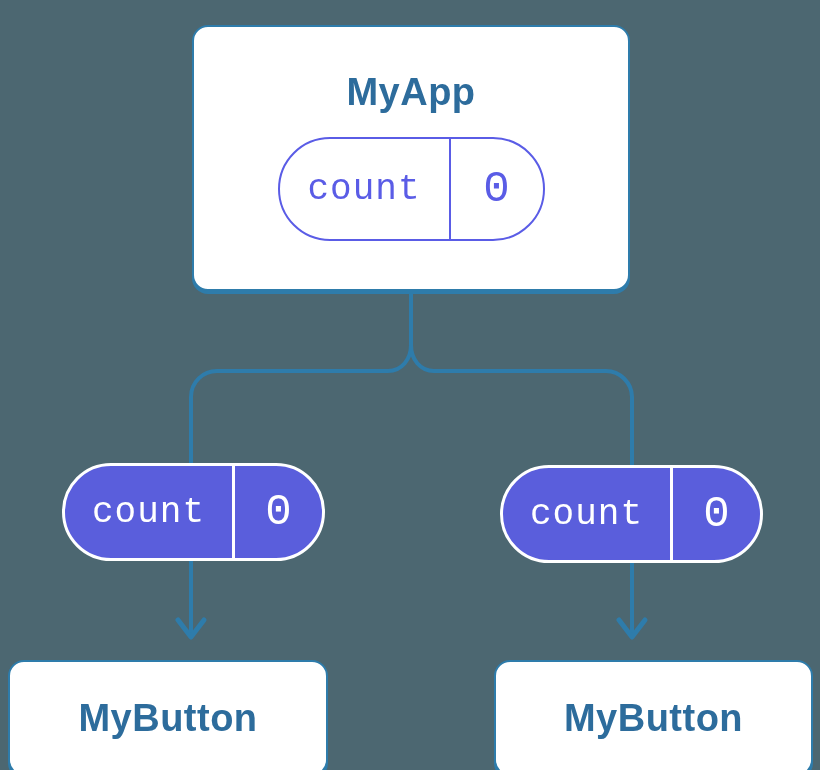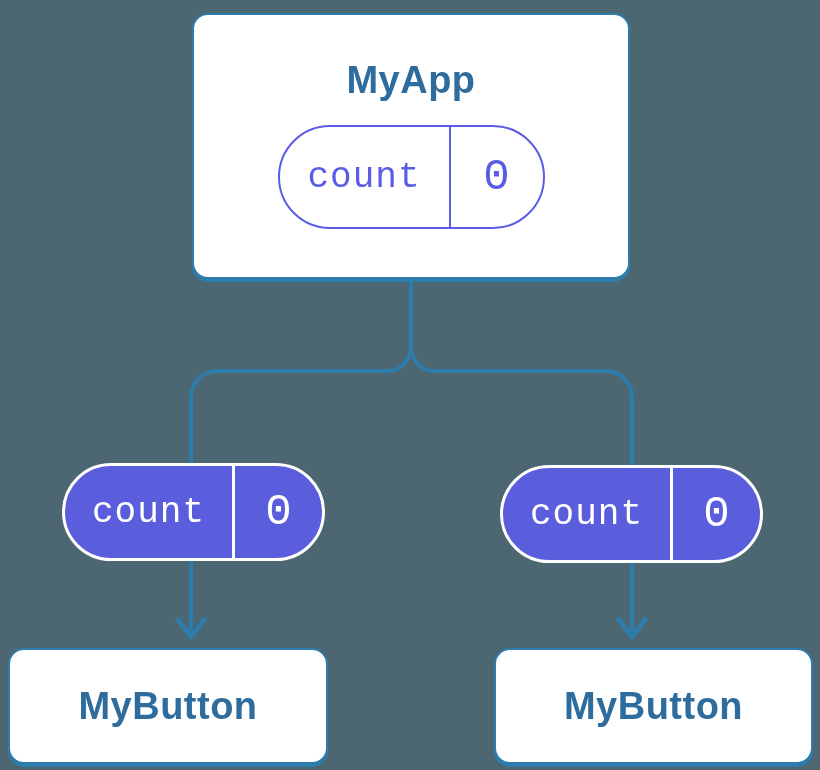--- a/index.html
+++ b/index.html
@@ -27,20 +27,21 @@
     stroke-linejoin: round;
   }
   .card {
     position: absolute;
     z-index: 1;
     background: var(--color-cardBg, #fff);
     border: 2px solid var(--color-line, #2e7cab);
     border-radius: 16px;
     box-shadow: 0 3px 0 var(--color-line, #2e7cab);
     box-sizing: border-box;
+    margin-top: 12px;
   }
   .card.root {
     left: 192px; top: 13px;
     width: 438px; height: 266px;
     display: flex; flex-direction: column; align-items: center;
   }
   .card-title {
     color: var(--color-title, #2d6c9c);
     font-size: 38px;
     font-weight: 700;

